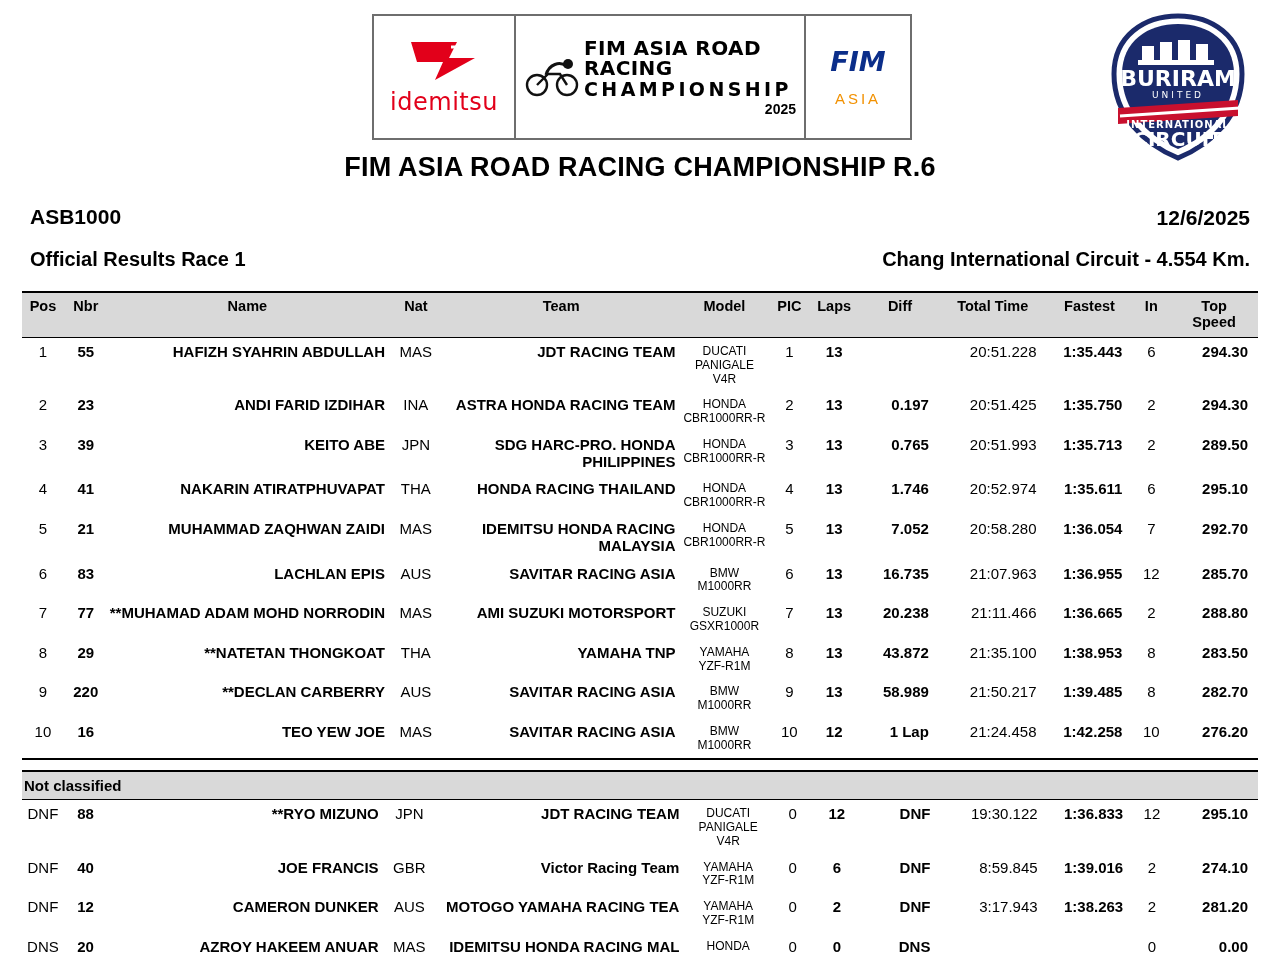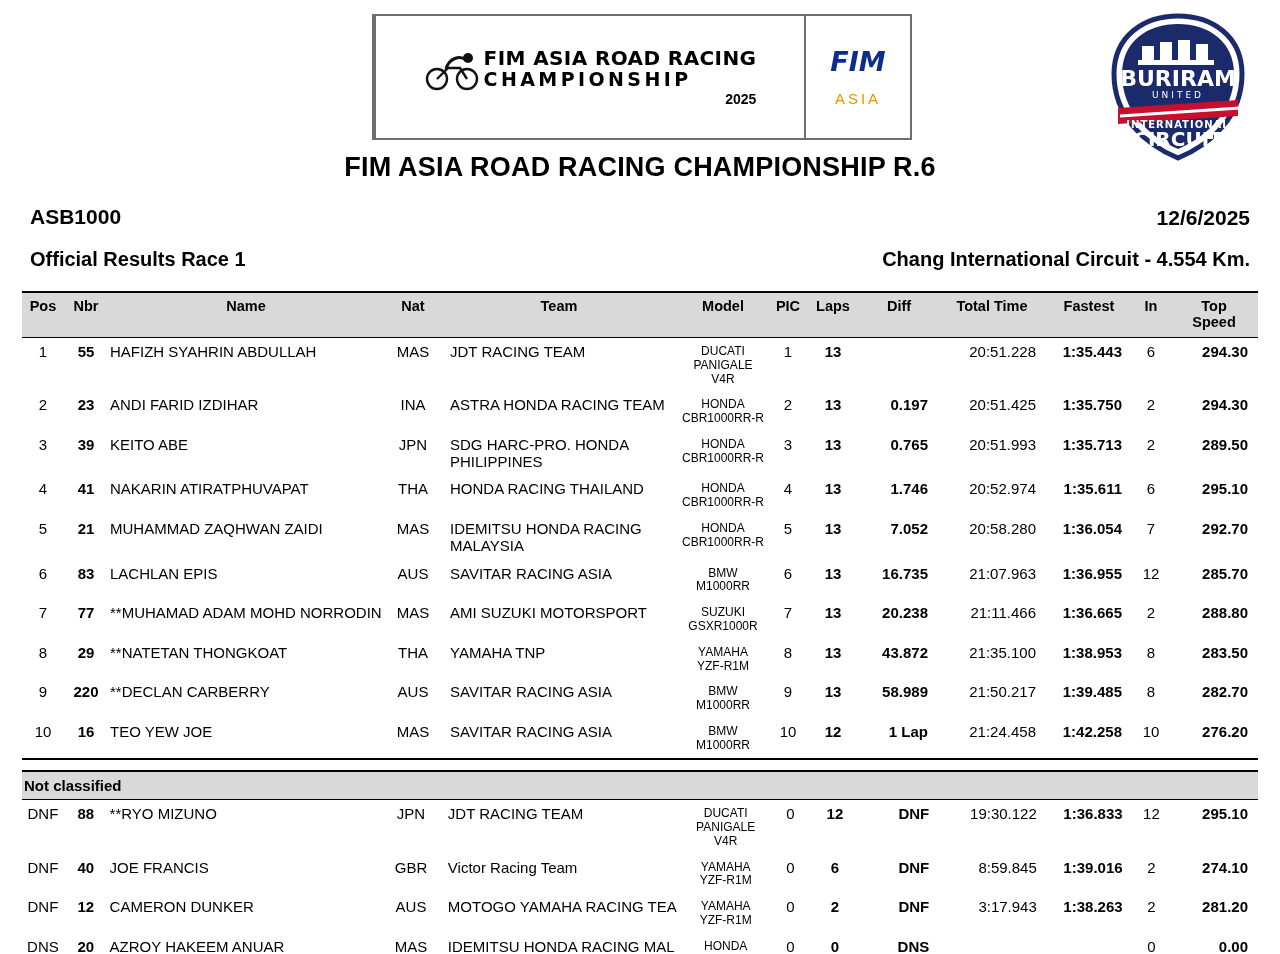--- a/index.html
+++ b/index.html
@@ -36,21 +36,21 @@
     width: 78px; height: 46px;
     position: relative;
   }
   .idemitsu-word {
     font-size: 24px;
     color: #e2001a;
     letter-spacing: 0.5px;
     font-family: "DejaVu Sans", sans-serif;
   }
 
-  .fim-block { display: flex; align-items: flex-start; gap: 4px; }
+  .fim-block { display: flex; align-items: center; gap: 4px; }
   .fim-rider { width: 56px; height: 46px; }
   .fim-text { line-height: 1; }
   .fim-l1 {
     font-size: 20px; font-weight: bold; letter-spacing: 0.4px;
     font-family: "DejaVu Sans", sans-serif;
   }
   .fim-l2 {
     font-size: 19px; font-weight: bold; letter-spacing: 3.4px;
     font-family: "DejaVu Sans", sans-serif;
     margin-top: 2px;
@@ -135,21 +135,21 @@
   col.c-model { width: 94px; }
   col.c-pic   { width: 36px; }
   col.c-laps  { width: 54px; }
   col.c-diff  { width: 78px; }
   col.c-time  { width: 108px; }
   col.c-fast  { width: 86px; }
   col.c-in    { width: 38px; }
   col.c-top   { width: 88px; }
 
   .a-c { text-align: center; }
-  .a-l { text-align: left; }
+  .a-l { text-align: right; font-weight: bold; }
   .a-r { text-align: right; }
   .bold { font-weight: bold; }
   .pad-l { padding-left: 8px !important; margin-left: 44px; }
   .pad-r { padding-right: 10px !important; }
 
   td.model-cell {
     font-size: 12px;
     text-align: center;
     line-height: 1.1;
     padding-top: 7px !important;
@@ -177,20 +177,30 @@
     border-bottom: 1px solid #000;
   }
 </style>
 </head>
 <body>
 
 <div class="page">
 
   <div class="header-band">
 
+    <div class="hb-cell hb-idemitsu">
+      <div class="idemitsu-mark">
+        <svg viewBox="0 0 78 46" width="78" height="46" aria-hidden="true">
+          <path d="M6 4 L52 4 L44 20 L70 20 L30 42 L38 24 L12 24 Z" fill="#e2001a"></path>
+          <path d="M46 9 L70 9" stroke="#ffffff" stroke-width="3"></path>
+          <path d="M50 15 L72 15" stroke="#ffffff" stroke-width="3"></path>
+        </svg>
+      </div>
+      <div class="idemitsu-word">idemitsu</div>
+    </div>
 
     <div class="hb-div"></div>
 
     <div class="hb-cell hb-fim">
       <div class="fim-block">
         <div class="fim-rider">
           <svg viewBox="0 0 56 46" width="56" height="46" aria-hidden="true">
             <circle cx="13" cy="31" r="10" fill="none" stroke="#111" stroke-width="2.4"></circle>
             <circle cx="43" cy="31" r="10" fill="none" stroke="#111" stroke-width="2.4"></circle>
             <path d="M13 31 L24 20 L36 20 L43 31" fill="none" stroke="#111" stroke-width="2.4"></path>

